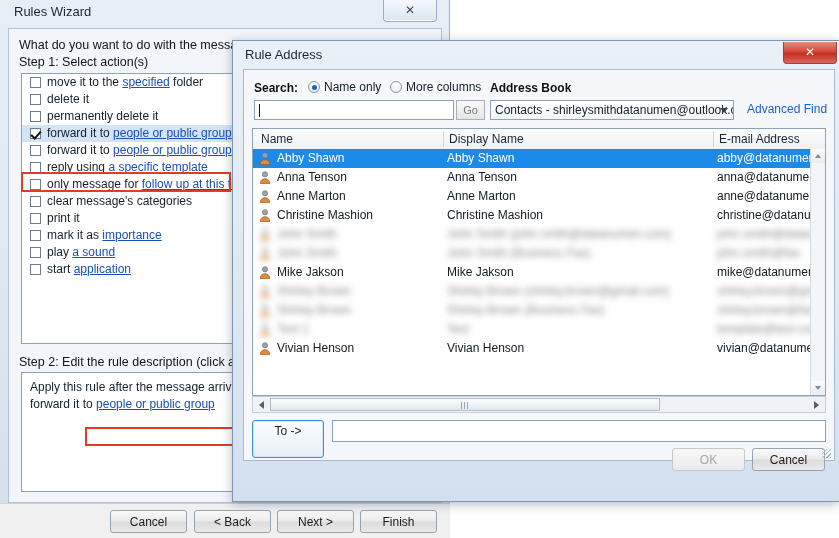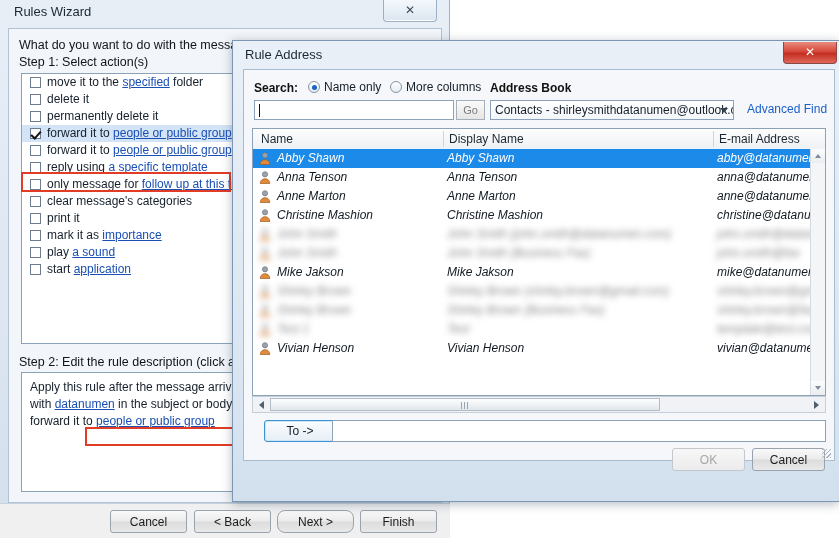--- a/index.html
+++ b/index.html
@@ -79,21 +79,21 @@
      background:#f0f0f0;border-top:1px solid #c9d3de;}
   .winbtn{
     position:absolute;top:6px;height:23px;
     background:linear-gradient(180deg,#fafafa 0%,#ebebeb 48%,#dcdcdc 52%,#e9e9e9 100%);
     border:1px solid #9aa3ad;border-radius:3px;
     font-size:12px;color:#1c1c1c;text-align:center;line-height:22px;
     box-sizing:border-box;
   }
   #btn-cancel{left:110px;width:77px;}
   #btn-back{left:194px;width:77px;}
-  #btn-next{left:277px;width:77px;border-radius:8px;}
+  #btn-next{left:277px;width:77px;}
   #btn-finish{left:360px;width:77px;}
 
   
   #rule-address{
     position:absolute;left:232px;top:40px;width:607px;height:462px;
     background:linear-gradient(180deg,#e9f0f8 0%,#dde8f3 55%,#d2e0ee 100%);
     border:1px solid #7d97b2;border-right:none;box-sizing:border-box;
     box-shadow:0 2px 10px rgba(40,60,80,.35);
   }
   #ra-titlebar{position:absolute;left:0;top:0;width:100%;height:28px;}
@@ -138,21 +138,21 @@
   #advanced-find{position:absolute;left:503px;top:32px;font-size:12px;color:#1a5fc8;white-space:nowrap;}
 
   #contact-panel{
     position:absolute;left:8px;top:58px;width:574px;height:268px;
     border:1px solid #8ca2b8;background:#ffffff;box-sizing:border-box;overflow:hidden;
   }
   #col-header{position:absolute;left:0;top:0;width:100%;height:20px;
     background:linear-gradient(180deg,#fdfdfd,#eef1f5);border-bottom:1px solid #c3cdd8;}
   .col-h{position:absolute;top:3px;font-size:12px;color:#1b2733;}
   .col-sep{position:absolute;top:2px;width:1px;height:16px;background:#ccd5de;}
-  #list-area{position:absolute;left:0;top:20px;width:560px;height:246px;font-style:italic;}
+  #list-area{position:absolute;left:0;top:20px;width:560px;height:246px;}
   .crow{position:relative;height:19px;line-height:19px;}
   .crow.sel{background:#1c8ae8;}
   .crow.sel .cname,.crow.sel .cdisp,.crow.sel .cmail{color:#ffffff;}
   .ico{position:absolute;left:6px;top:3px;width:12px;height:13px;}
   .cname{position:absolute;left:24px;top:0;font-size:12px;color:#121a22;white-space:nowrap;}
   .cdisp{position:absolute;left:194px;top:0;font-size:12px;color:#121a22;white-space:nowrap;}
   .cmail{position:absolute;left:464px;top:0;font-size:12px;color:#121a22;white-space:nowrap;}
   .crow.blur .cname,.crow.blur .cdisp,.crow.blur .cmail{filter:blur(3.2px);color:#8a8a8a;}
   .crow.blur .ico{filter:blur(3px);opacity:.65;}
   #vscroll{position:absolute;right:0;top:20px;width:14px;height:246px;
@@ -169,24 +169,24 @@
   #hs-left{left:0;}
   #hs-right{right:0;}
   .tri-l{position:absolute;left:6px;top:4px;width:0;height:0;border-top:4px solid transparent;border-bottom:4px solid transparent;border-right:5px solid #51606e;}
   .tri-r{position:absolute;left:5px;top:4px;width:0;height:0;border-top:4px solid transparent;border-bottom:4px solid transparent;border-left:5px solid #51606e;}
   #hs-thumb{position:absolute;left:17px;top:1px;width:390px;height:13px;
     background:linear-gradient(180deg,#fdfdfd,#e2e7ec);border:1px solid #b3bdc7;box-sizing:border-box;}
   #hs-grip{position:absolute;left:50%;top:3px;margin-left:-4px;width:8px;height:7px;
     background:repeating-linear-gradient(90deg,#9aa5b0 0 1px,transparent 1px 3px);}
 
   #to-button{
-    position:absolute;left:8px;top:350px;width:72px;height:22px;
+    position:absolute;left:8px;top:350px;width:72px;height:38px;
     background:linear-gradient(180deg,#fbfdfe,#e6eef6);border:1px solid #3b93d6;
     border-radius:3px;font-size:12px;color:#14202c;text-align:center;line-height:21px;
-    box-sizing:border-box;box-shadow:0 0 0 1px #cfe4f5 inset;margin-left:12px;
+    box-sizing:border-box;box-shadow:0 0 0 1px #cfe4f5 inset;
   }
   #to-field{
     position:absolute;left:88px;top:350px;width:494px;height:22px;
     background:#ffffff;border:1px solid #8ca2b8;box-sizing:border-box;
   }
   #ok-button{
     position:absolute;left:428px;top:378px;width:73px;height:23px;
     background:linear-gradient(180deg,#f7f7f7,#ececec);border:1px solid #c4c8cc;
     border-radius:3px;font-size:12px;color:#a6a6a6;text-align:center;line-height:22px;box-sizing:border-box;
   }
@@ -228,21 +228,20 @@
         <div class="action-row"><span class="cb"></span><span>print it</span></div>
         <div class="action-row"><span class="cb"></span><span>mark it as </span><span class="lnk">importance</span></div>
         <div class="action-row"><span class="cb"></span><span>play </span><span class="lnk">a sound</span></div>
         <div class="action-row"><span class="cb"></span><span>start </span><span class="lnk">application</span></div>
       </div>
     <div id="hl-action"></div>
 
     <div class="rw-q" id="rw-step2">Step 2: Edit the rule description (click an underlined value)</div>
     <div id="desc-box">
         <div class="desc-line"><span>Apply this rule after the message arrives</span></div>
-        <div class="desc-line"><span>with </span><span class="lnk">datanumen</span><span> in the subject or body</span></div>
         <div class="desc-line"><span>forward it to </span><span class="lnk">people or public group</span></div>
       </div>
     <div id="hl-desc"></div>
   </div>
 
   <div id="rw-footer">
     <div class="winbtn" id="btn-cancel">Cancel</div>
     <div class="winbtn" id="btn-back">&lt; Back</div>
     <div class="winbtn" id="btn-next">Next &gt;</div>
     <div class="winbtn" id="btn-finish">Finish</div>

